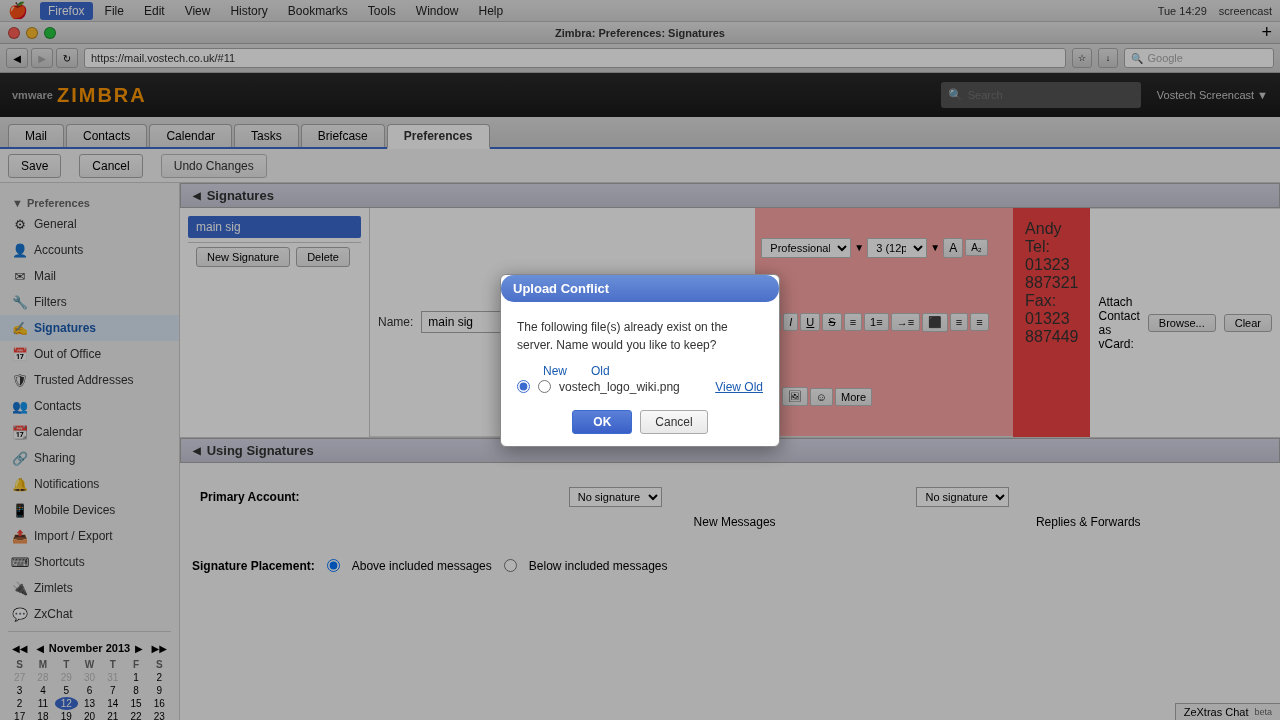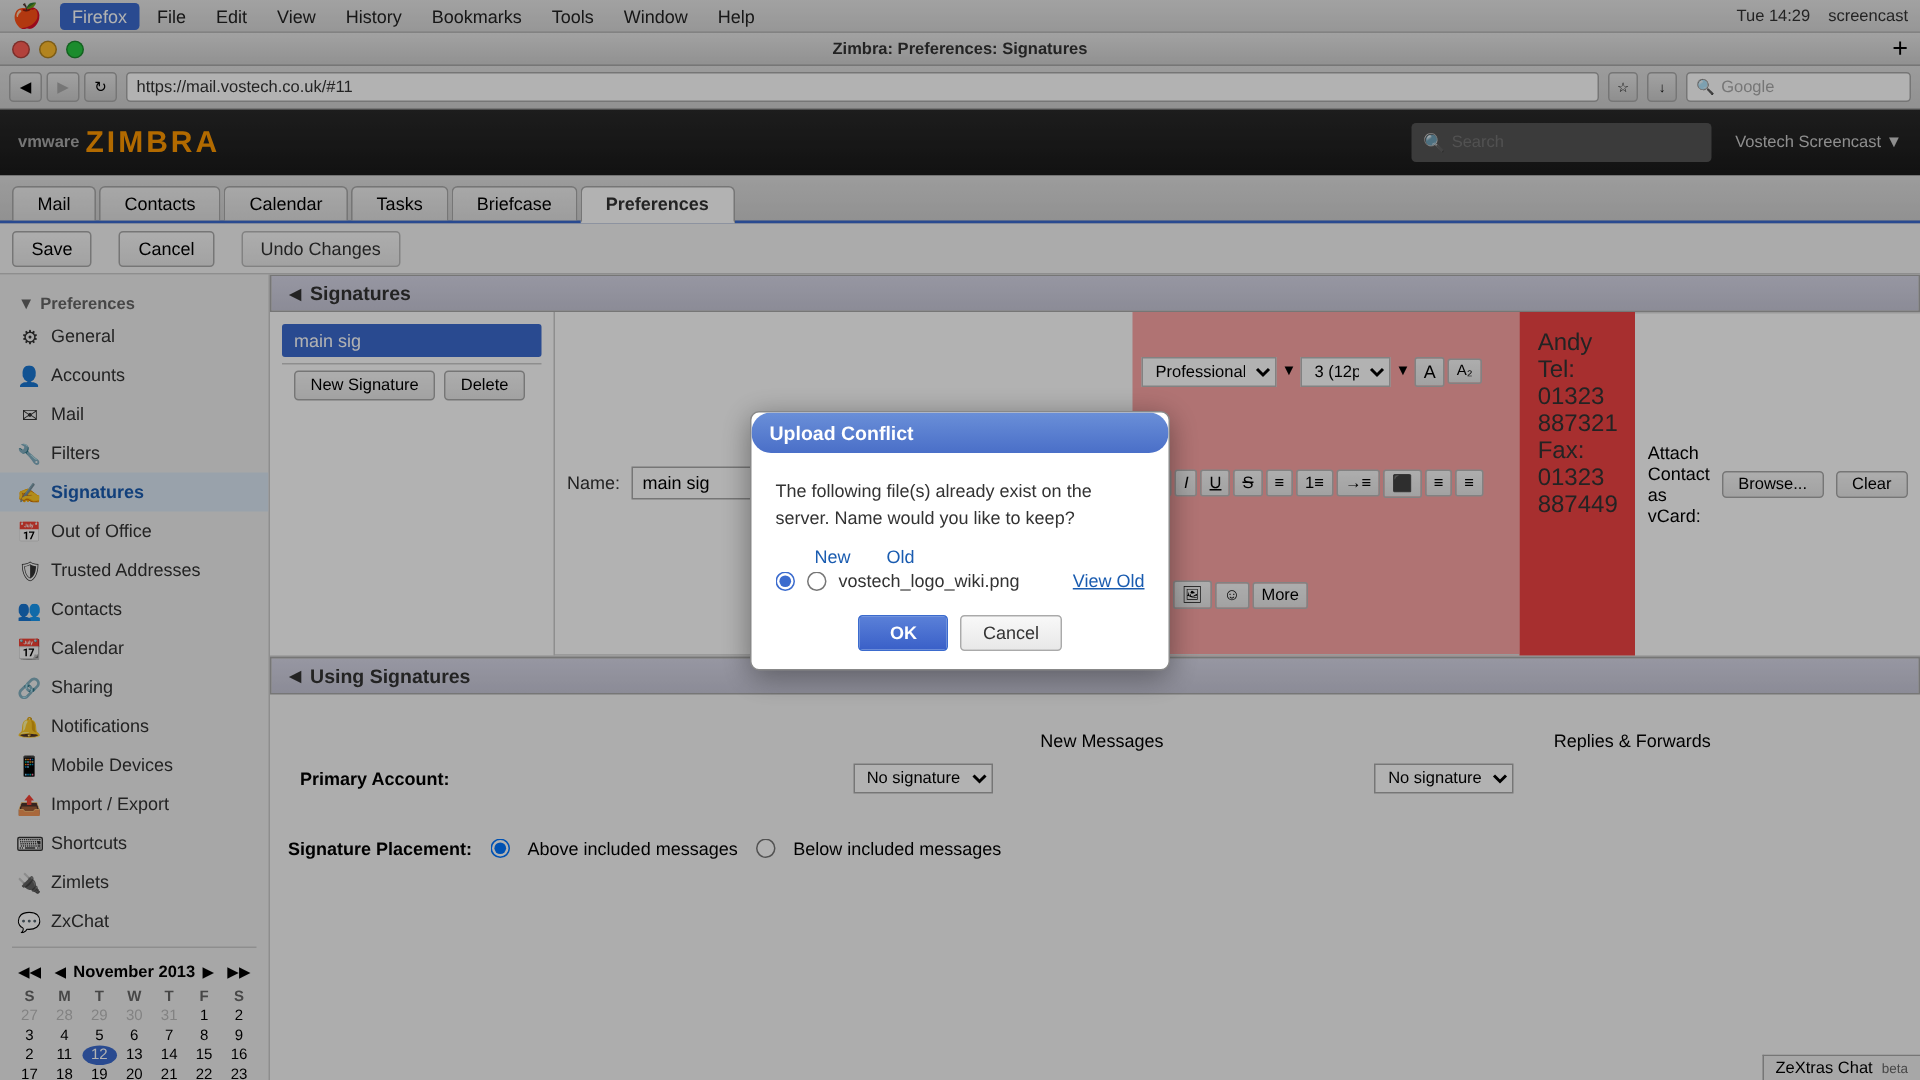--- a/index.html
+++ b/index.html
@@ -173,21 +173,21 @@
       font-weight: bold;
       display: flex;
       align-items: center;
       border-radius: 13px;
     }
     .modal-body { padding: 16px 16px 8px; font-size: 12px; color: #333; }
     .modal-body .conflict-msg { margin-bottom: 10px; line-height: 1.5; }
     .radio-headers { display: flex; gap: 0; margin-bottom: 0; }
     .radio-label-new { color: #1a5cb0; cursor: pointer; font-size: 12px; margin-left: 26px; margin-right: 24px; }
     .radio-label-old { color: #1a5cb0; cursor: pointer; font-size: 12px; }
-    .file-row { display: flex; align-items: flex-end; gap: 8px; margin-top: 2px; }
+    .file-row { display: flex; align-items: center; gap: 8px; margin-top: 2px; }
     .radio-new { accent-color: #3b6bce; }
     .filename { font-size: 12px; flex: 1; }
     .view-old-link { color: #1a5cb0; cursor: pointer; text-decoration: underline; font-size: 12px; }
     .modal-footer { display: flex; justify-content: center; gap: 8px; padding: 8px 16px 12px; }
     .modal-ok-btn { padding: 4px 20px; border: 1px solid #3b6bce; border-radius: 3px; background: linear-gradient(to bottom, #5a80d8, #3a60c8); color: white; cursor: pointer; font-size: 12px; font-weight: bold; }
     .modal-cancel-btn { padding: 4px 14px; border: 1px solid #aaa; border-radius: 3px; background: linear-gradient(to bottom, #f8f8f8, #e8e8e8); color: #333; cursor: pointer; font-size: 12px; }
 
     
     .chat-bar { position: fixed; bottom: 0; right: 0; background: #f0f0f0; border-top: 1px solid #aaa; border-left: 1px solid #aaa; padding: 2px 8px; font-size: 11px; display: flex; align-items: center; gap: 6px; }
     .chat-bar .beta { font-size: 9px; color: #666; vertical-align: super; }
@@ -459,36 +459,36 @@
           <button class="clear-btn">Clear</button>
         </div>
       </div>
     </div>
 
     <div class="section-header">Using Signatures</div>
     <div class="using-sigs">
       <table class="sig-table">
         <tbody>
             <tr>
-          <th></th>
-          <th>New Messages</th>
-          <th>Replies &amp; Forwards</th>
-        </tr>
-        <tr>
           <td class="account-label">Primary Account:</td>
           <td>
             <select class="sig-dropdown">
               <option>No signature</option>
             </select>
           </td>
           <td>
             <select class="sig-dropdown">
               <option>No signature</option>
             </select>
           </td>
+        </tr>
+        <tr>
+          <th></th>
+          <th>New Messages</th>
+          <th>Replies &amp; Forwards</th>
         </tr>
       </tbody>
         </table>
       <div class="sig-placement">
         <label>Signature Placement:</label>
         <input type="radio" name="placement" checked="" style="">
         <span>Above included messages</span>
         <input type="radio" name="placement" style="">
         <span>Below included messages</span>
       </div>

